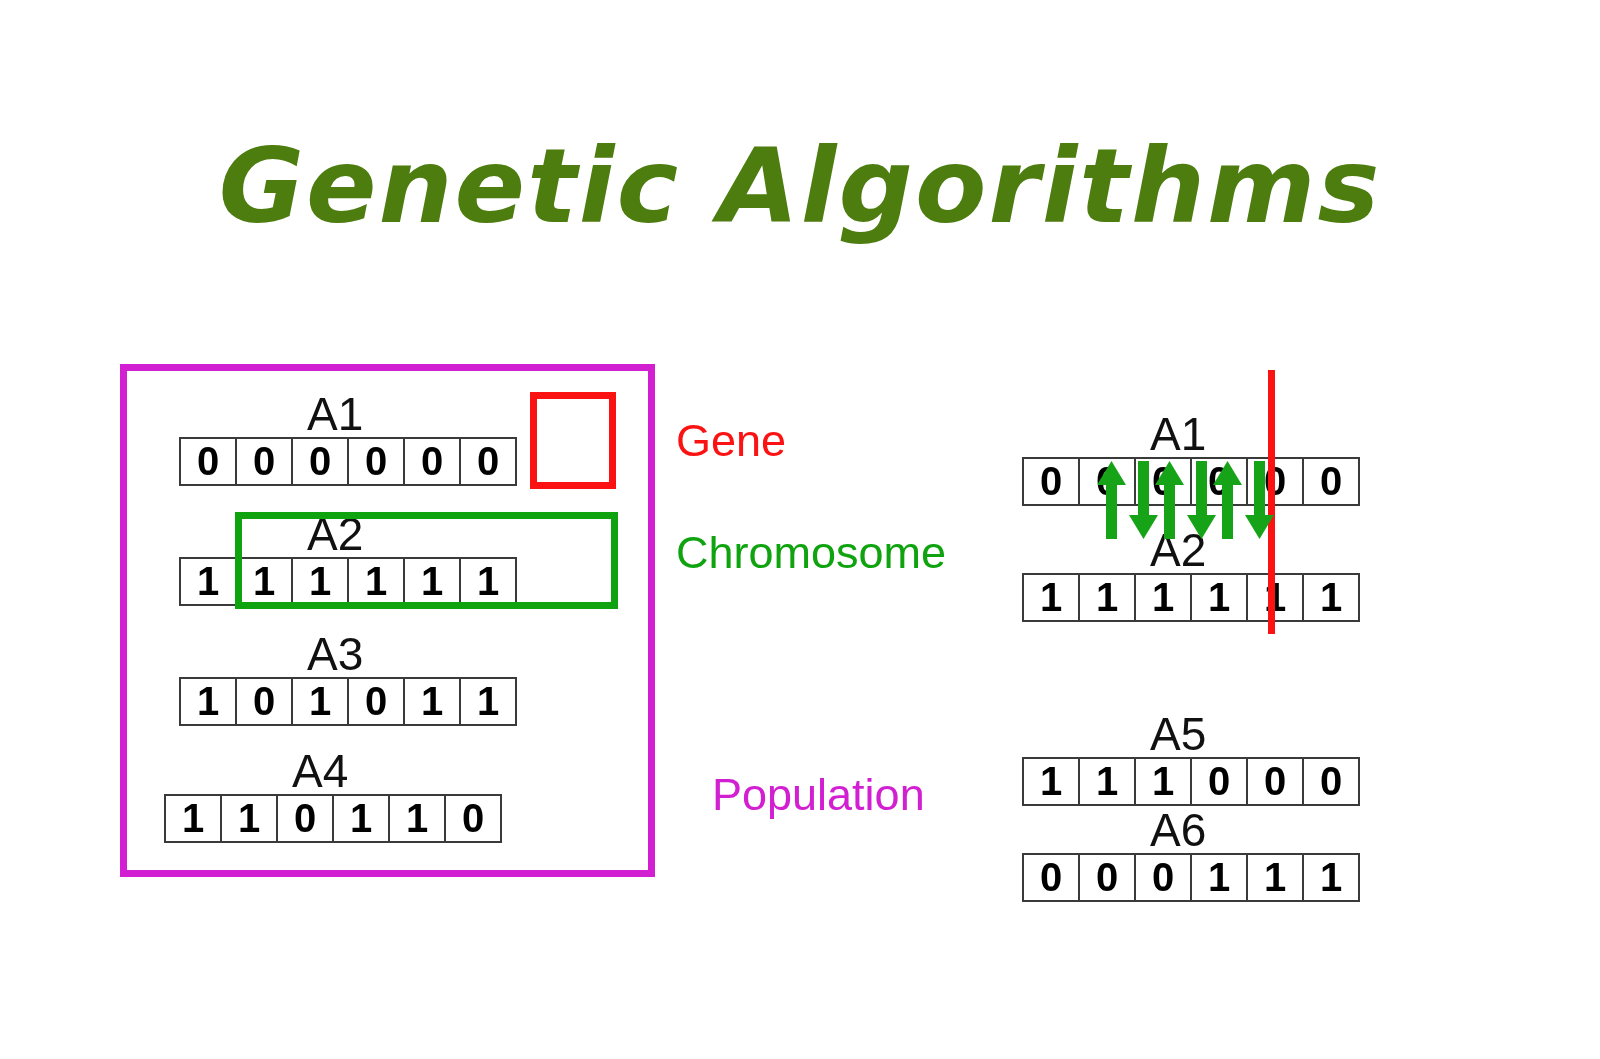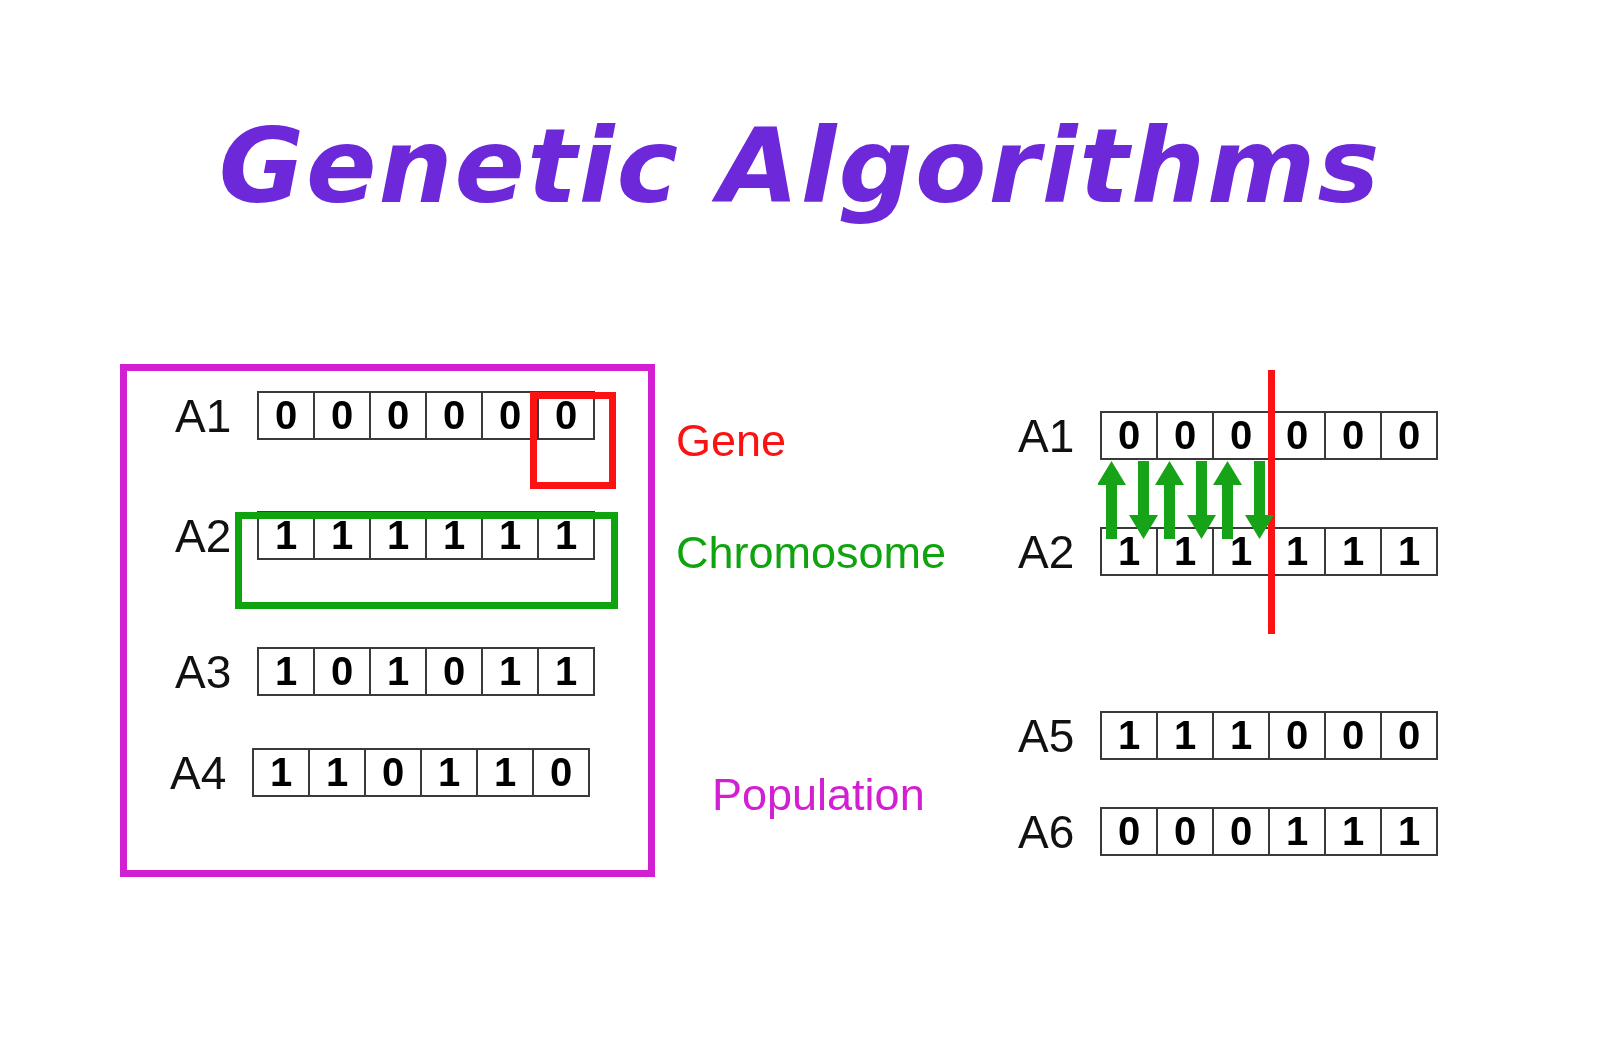--- a/index.html
+++ b/index.html
@@ -11,39 +11,40 @@
     width: 1600px;
     height: 1059px;
     position: relative;
     overflow: hidden;
     font-family: "Liberation Sans", sans-serif;
   }
 
   
   #slide-title {
     position: absolute;
-    top: 112px;
+    top: 132px;
     left: 0;
     width: 1600px;
     text-align: center;
-    color: #6d28d9;
+    color: #4d7c0f;
     font-family: "DejaVu Sans", sans-serif;
     font-size: 104px;
     font-weight: bold;
     font-style: italic;
     letter-spacing: 2px;
     line-height: 1.05;
     white-space: nowrap;
   }
 
   
   .chrom-row {
     position: absolute;
     display: flex;
     align-items: center;
+    flex-direction: column;
   }
   .row-label {
     font-family: "Liberation Sans", sans-serif;
     font-size: 46px;
     font-weight: normal;
     color: #111111;
     line-height: 1;
     white-space: nowrap;
   }
   .gene-strip {
@@ -75,22 +76,22 @@
     height: 513px;
     border: 7px solid #d21fd2;
     box-sizing: border-box;
     background: transparent;
   }
   #left-panel .row-label { width: 78px; }
   #left-panel .gene-strip { margin-left: 4px; }
 
   #left-row-a1 { left: 175px; top: 391px; }
   #left-row-a2 { left: 175px; top: 511px; }
-  #left-row-a3 { left: 175px; top: 631px; margin-top: 16px; }
-  #left-row-a4 { left: 170px; top: 748px; align-items: center; }
+  #left-row-a3 { left: 175px; top: 631px; }
+  #left-row-a4 { left: 160px; top: 748px; align-items: center; }
 
   #gene-highlight {
     position: absolute;
     left: 530px;
     top: 392px;
     width: 86px;
     height: 97px;
     border: 7px solid #fb1212;
     box-sizing: border-box;
     background: transparent;

